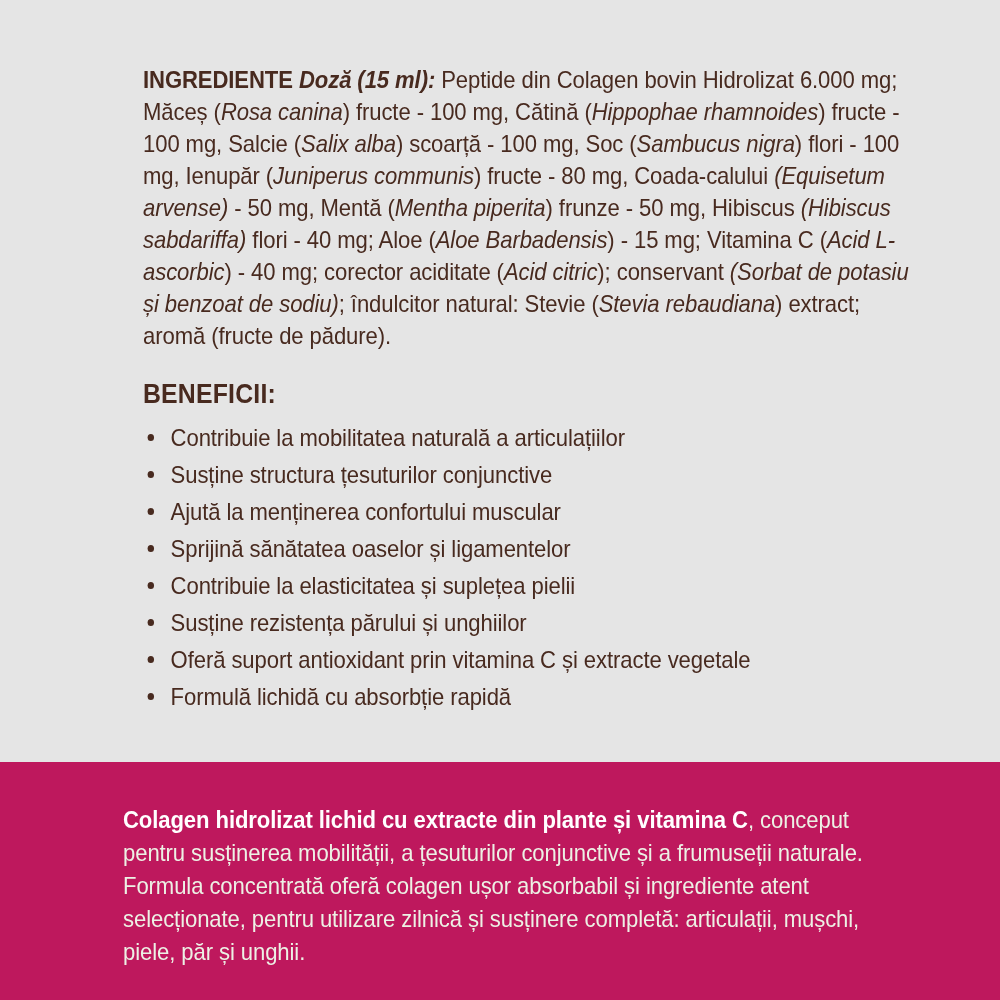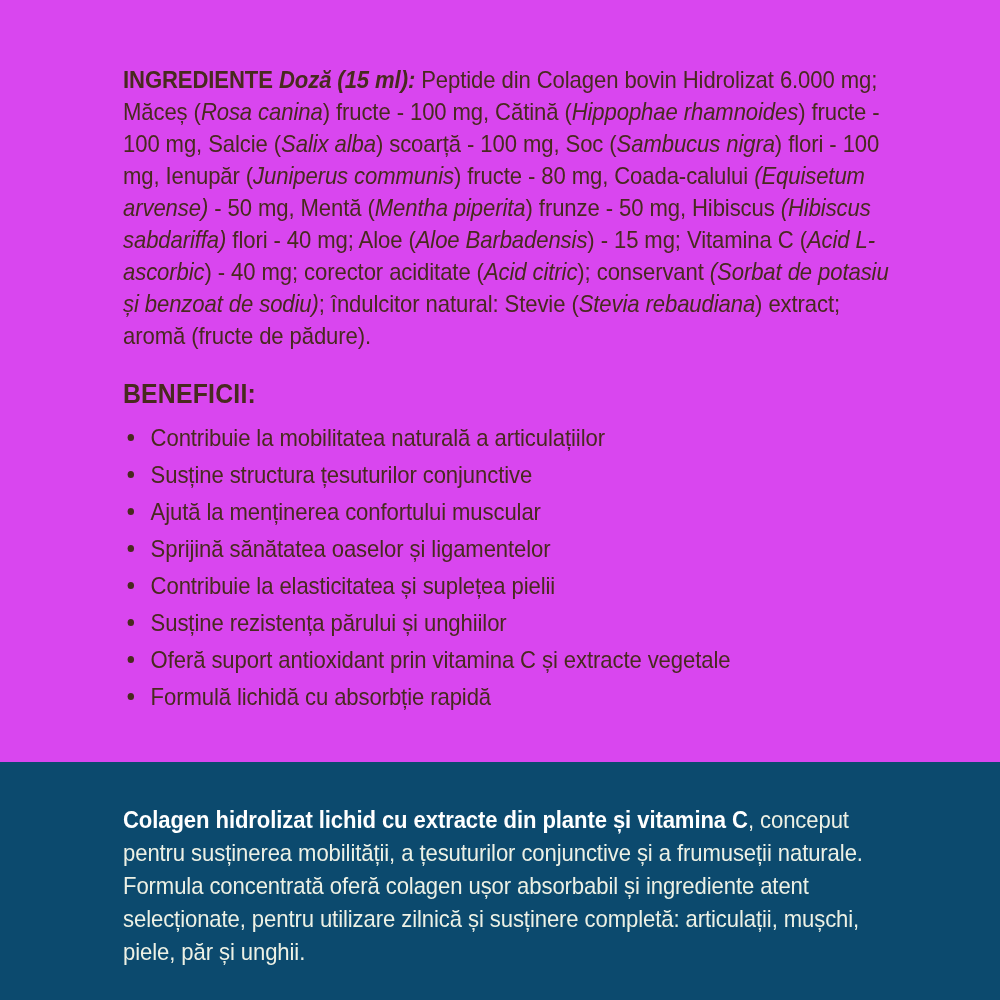--- a/index.html
+++ b/index.html
@@ -14,21 +14,22 @@
   .page {
     width: 1000px;
     height: 1000px;
     display: flex;
     flex-direction: column;
     overflow: hidden;
   }
   .top {
     height: 762px;
     flex: 0 0 762px;
-    background: #d946ef;
+    background: #e5e5e5;
+    padding-left: 20px;
   }
   
   .text-col {
     margin: 64px 0 0 123px;
     width: 850px;
     transform: scaleX(0.92);
     transform-origin: 0 0;
   }
   .ingredients {
     margin: 0;
@@ -62,21 +63,21 @@
     width: 7px;
     height: 7px;
     border-radius: 50%;
     background: #482a1f;
     margin: 0 18px 0 5px;
     flex: 0 0 7px;
   }
   .banner {
     height: 238px;
     flex: 0 0 238px;
-    background: #0c4a6e;
+    background: #be185d;
   }
   .banner-text {
     margin: 41px 0 0 123px;
     width: 852px;
     transform: scaleX(0.92);
     transform-origin: 0 0;
     font-size: 24px;
     line-height: 33px;
     color: #edf1e5;
     letter-spacing: -0.1px;

